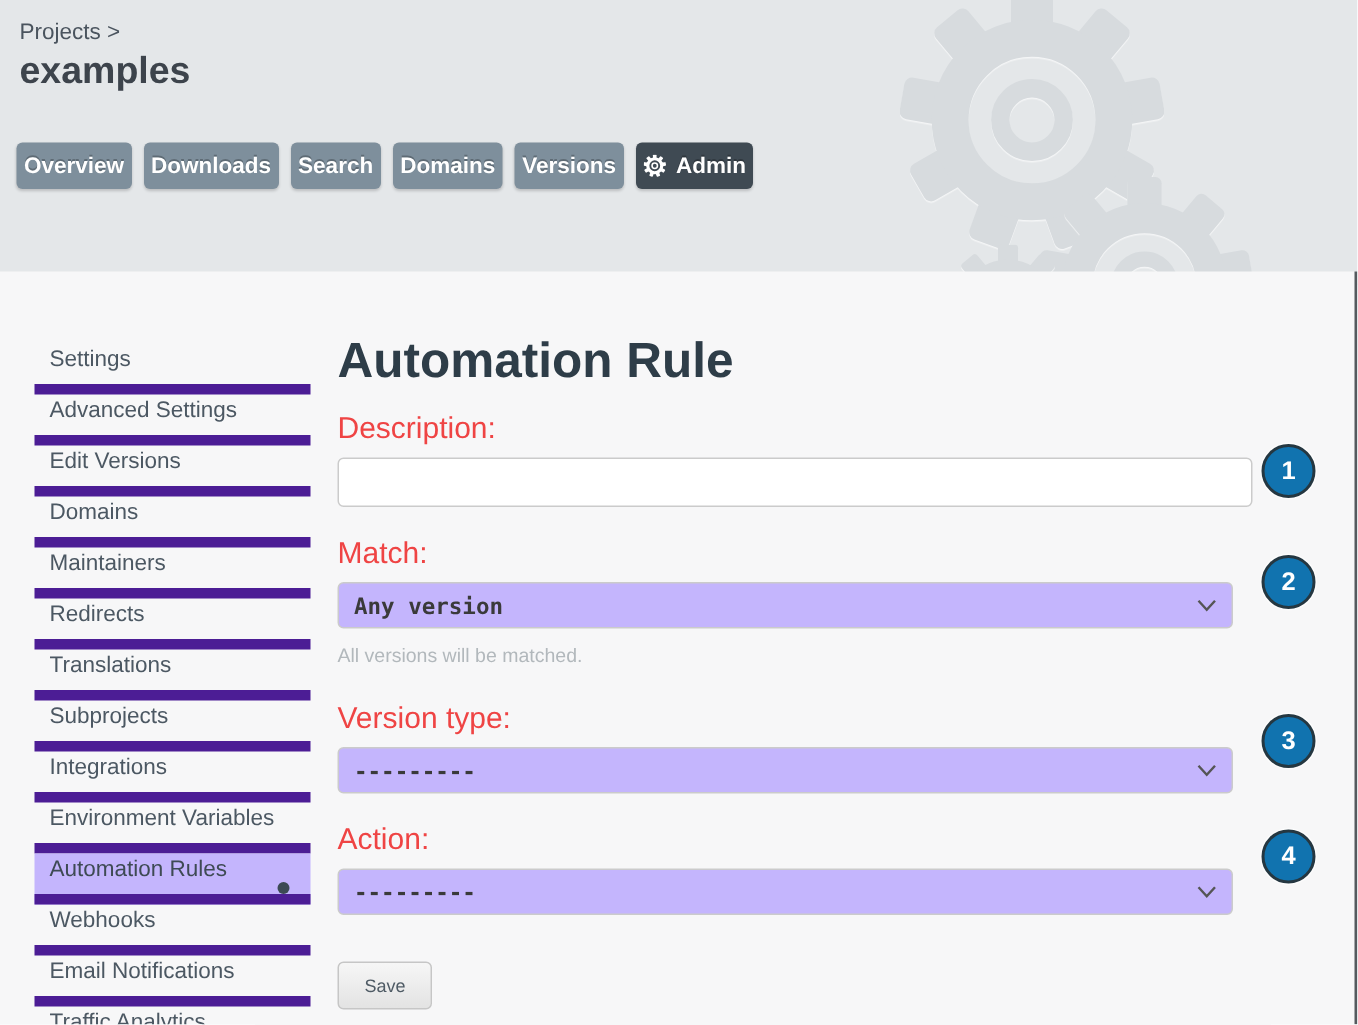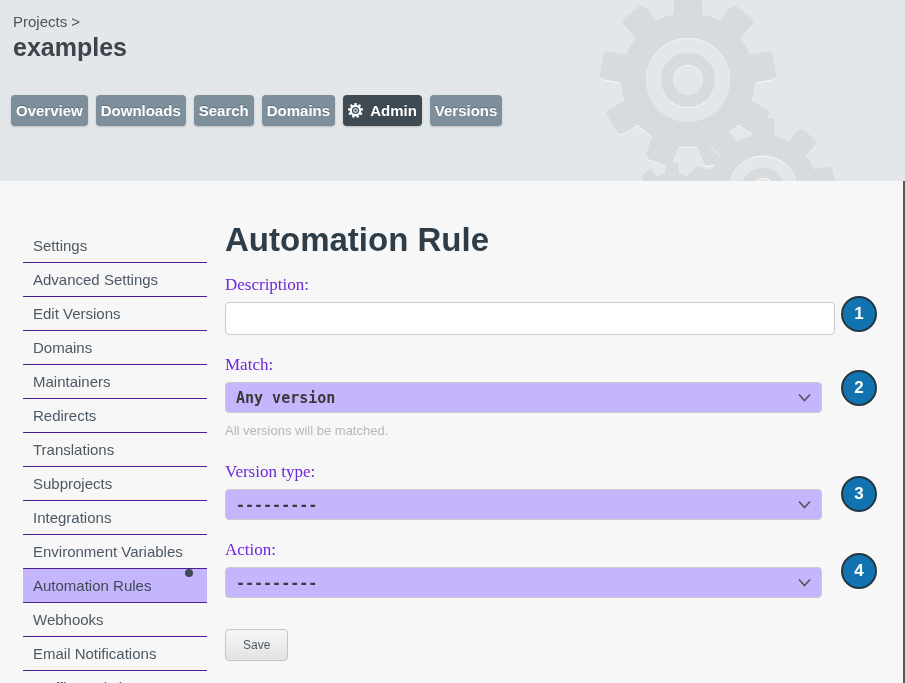--- a/index.html
+++ b/index.html
@@ -34,32 +34,32 @@
   
   .content { position:absolute; top:181px; left:0; right:0; bottom:0; background:#f7f7f8; }
   .window-edge {
     position:absolute; top:181px; right:0; width:2px; bottom:0; background:#555a5e;
   }
 
   
   .sidebar { position:absolute; left:23px; top:229px; width:184px; }
   .side-item {
     position:relative; height:34px; line-height:33px; font-size:15px; color:#4c5863;
-    padding-left:10px; border-bottom:1px solid #4c1d95; cursor:pointer;
-    display:flex; align-items:flex-start; justify-content:space-between;
+    padding-left:10px; border-bottom:7px solid #4c1d95; cursor:pointer;
+    display:flex; align-items:flex-end; justify-content:space-between;
   }
   .side-item.active { background:#c4b5fd; color:#3e4a54; }
   .current-dot {
     width:8px; height:8px; border-radius:50%; background:#3c4a54; margin-right:14px; flex:0 0 auto;
   }
 
   
   .main { position:absolute; left:225px; top:181px; width:610px; }
   .form-title { margin-top:41px; font-size:33px; line-height:36px; font-weight:bold; color:#2e3d48; }
-  .field-label { margin-top:17px; font-size:17px; color:#6d28d9;font-family:Liberation Serif, serif; }
+  .field-label { margin-top:17px; font-size:20px; color:#ef4444; }
   .text-input {
     margin-top:7px; width:610px; height:33px; background:#fff;
     border:1px solid #cbcbcb; border-radius:4px; padding:0 10px;
     font-family:"DejaVu Sans Mono", monospace; font-size:15px; color:#333; outline:none;
   }
   .select-box {
     margin-top:7px; width:597px; height:31px; background:#c4b5fd;
     border:1px solid #cbcbcb; border-radius:4px; padding:0 10px;
     display:flex; align-items:center; justify-content:space-between; cursor:pointer;font-weight:bold;
   }
@@ -134,31 +134,31 @@
         </button>
       <button class="nav-btn">
           <span>Downloads</span>
         </button>
       <button class="nav-btn">
           <span>Search</span>
         </button>
       <button class="nav-btn">
           <span>Domains</span>
         </button>
+      <button class="nav-btn">
+          <span>Versions</span>
+        </button>
       <button class="nav-btn active">
         <span class="icon">
             <svg width="15" height="15">
               <use href="#gear" x="0" y="0" width="15" height="15"></use>
             </svg>
           </span>
         <span>Admin</span>
       </button>
-      <button class="nav-btn">
-          <span>Versions</span>
-        </button>
     </div>
   </div>
 
   <div class="content"></div>
   <div class="window-edge"></div>
 
   <div class="sidebar">
     <div class="side-item">
         <span>Settings</span>
       </div>

